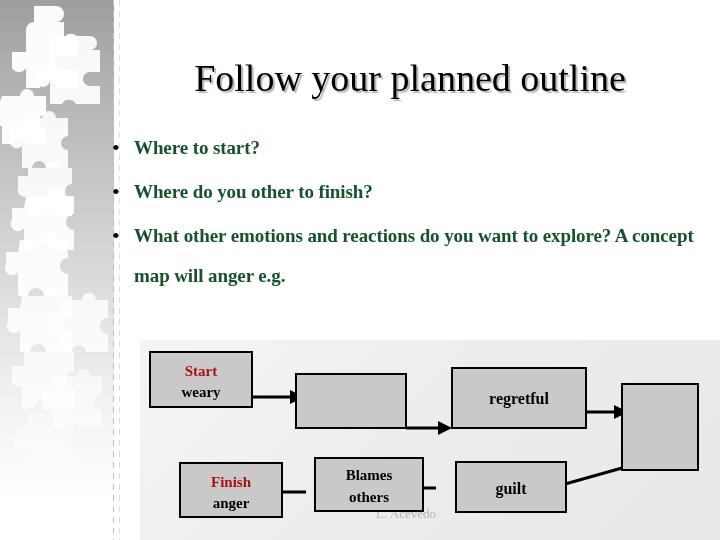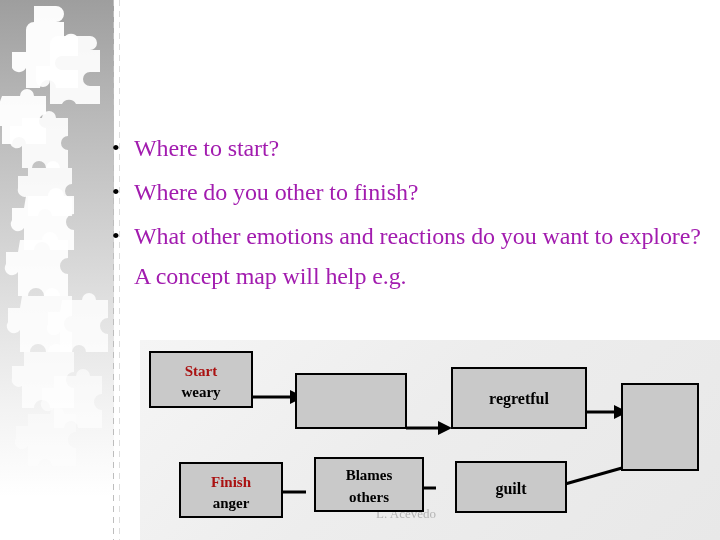--- a/index.html
+++ b/index.html
@@ -75,24 +75,24 @@
   .bullet-dot {
     flex: 0 0 auto;
     width: 22px;
     font-size: 22px;
     line-height: 40px;
     text-align: left;
     color: #000;
   }
   .bullet-text {
     flex: 1 1 auto;
-    font-size: 24px;
+    font-size: 19px;
     line-height: 40px;
-    font-weight: normal;
-    color: #a21caf;
+    font-weight: bold;
+    color: #14532d;
     letter-spacing: -0.1px;
   }
 
   
   #concept-map {
     position: absolute;
     left: 140px;
     top: 340px;
     width: 580px;
     height: 200px;
@@ -158,33 +158,34 @@
         <path d="M54 376 h22 a7 7 0 0 1 14 0 h12 v18 a7 7 0 0 0 0 16 v18 h-24 a7 7 0 0 0 -14 0 h-10 v-20 a7 7 0 0 1 -12 -8 v-12 h12 z" opacity="0.6"></path>
 
         <path d="M28 414 h22 a7 7 0 0 1 14 0 h12 v18 a7 7 0 0 0 0 16 v18 h-24 a7 7 0 0 0 -14 0 h-10 v-20 a7 7 0 0 1 -12 -8 v-12 h12 z" opacity="0.4"></path>
       </g>
     </svg>
   </div>
 
   <div class="divider-line" id="divider-a"></div>
   <div class="divider-line" id="divider-b"></div>
 
+  <div id="title">Follow your planned outline</div>
 
   <div id="bullets">
     <div class="bullet-row">
       <span class="bullet-dot">•</span>
       <span class="bullet-text">Where to start?</span>
     </div>
     <div class="bullet-row">
       <span class="bullet-dot">•</span>
       <span class="bullet-text">Where do you other to finish?</span>
     </div>
     <div class="bullet-row">
       <span class="bullet-dot">•</span>
-      <span class="bullet-text">What other emotions and reactions do you want to explore?  A concept map will help  e.g.</span>
+      <span class="bullet-text">What other emotions and reactions do you want to explore?  A concept map will anger  e.g.</span>
     </div>
   </div>
 
   <div id="concept-map">
     <svg width="580" height="200" viewBox="0 0 580 200" xmlns="http://www.w3.org/2000/svg">
 
       <g>
 
         <line class="conn" x1="112" y1="57" x2="150" y2="57"></line>
         <polygon points="150,50 164,57 150,64" fill="#000"></polygon>

